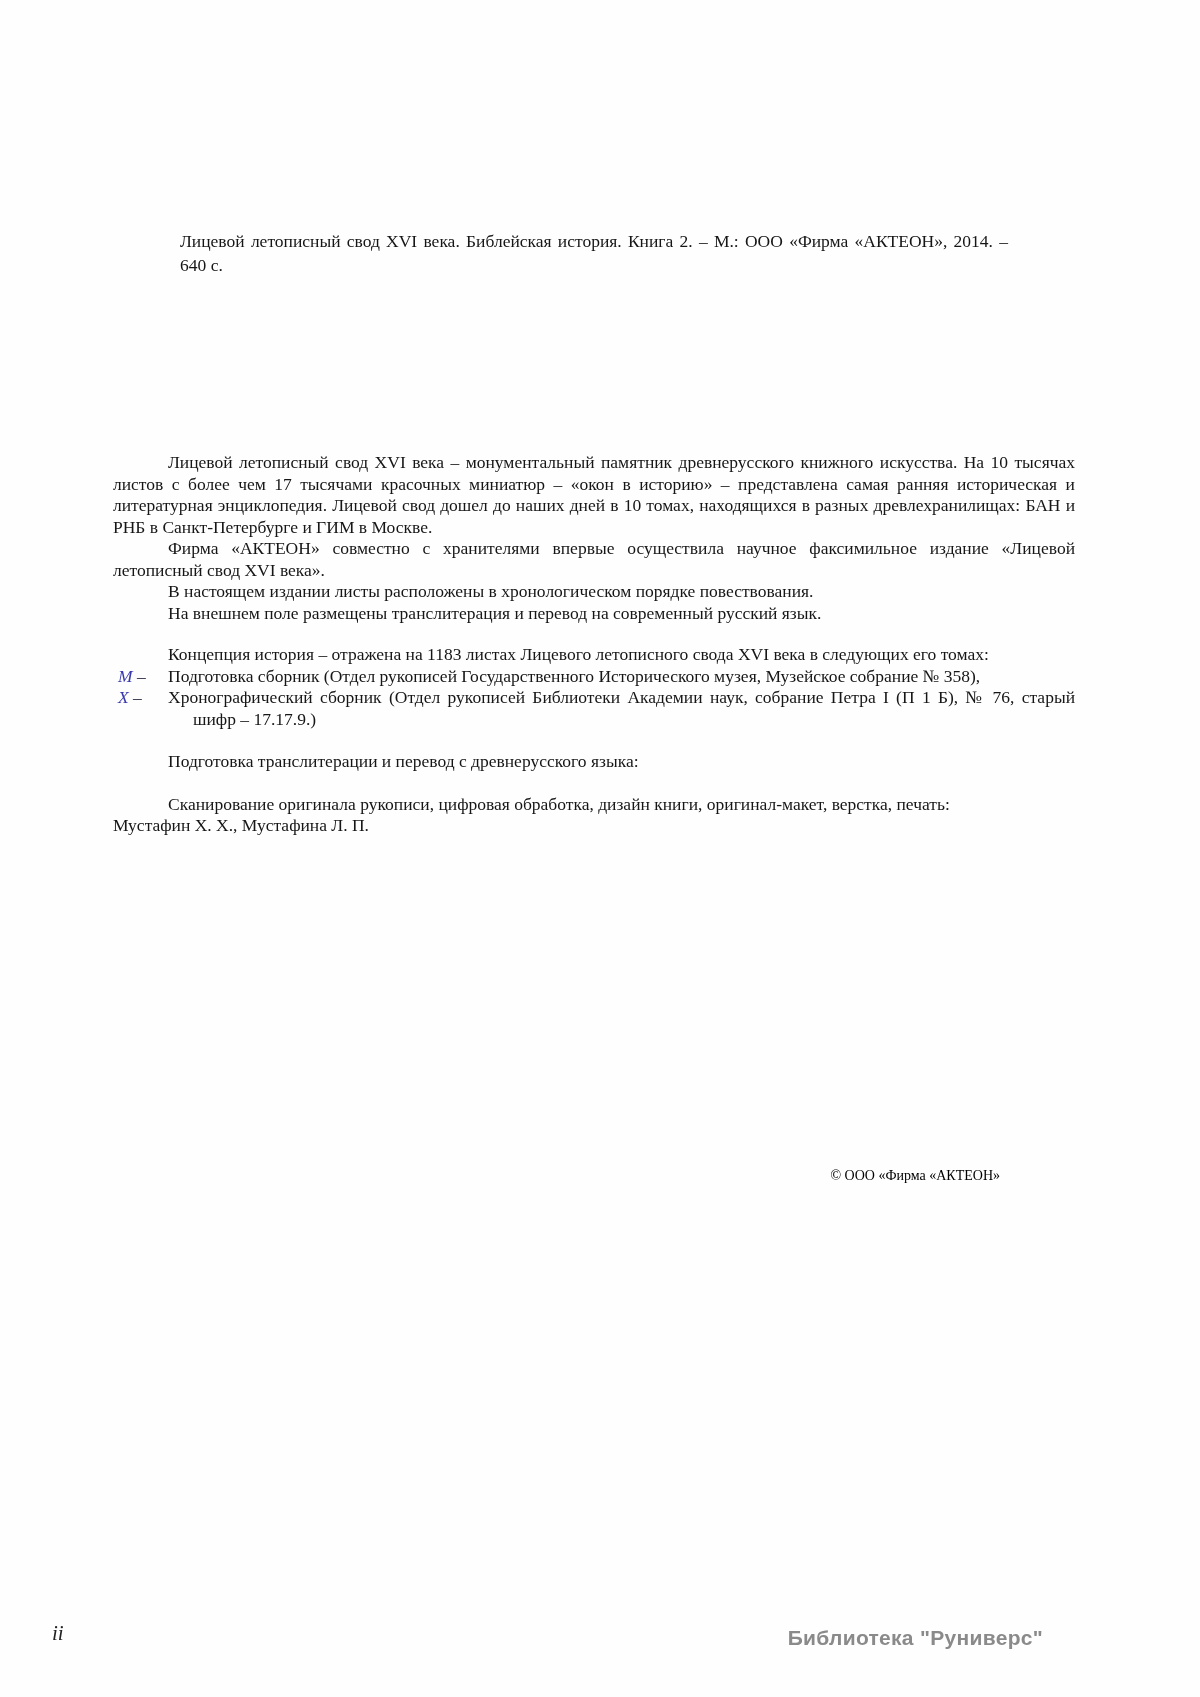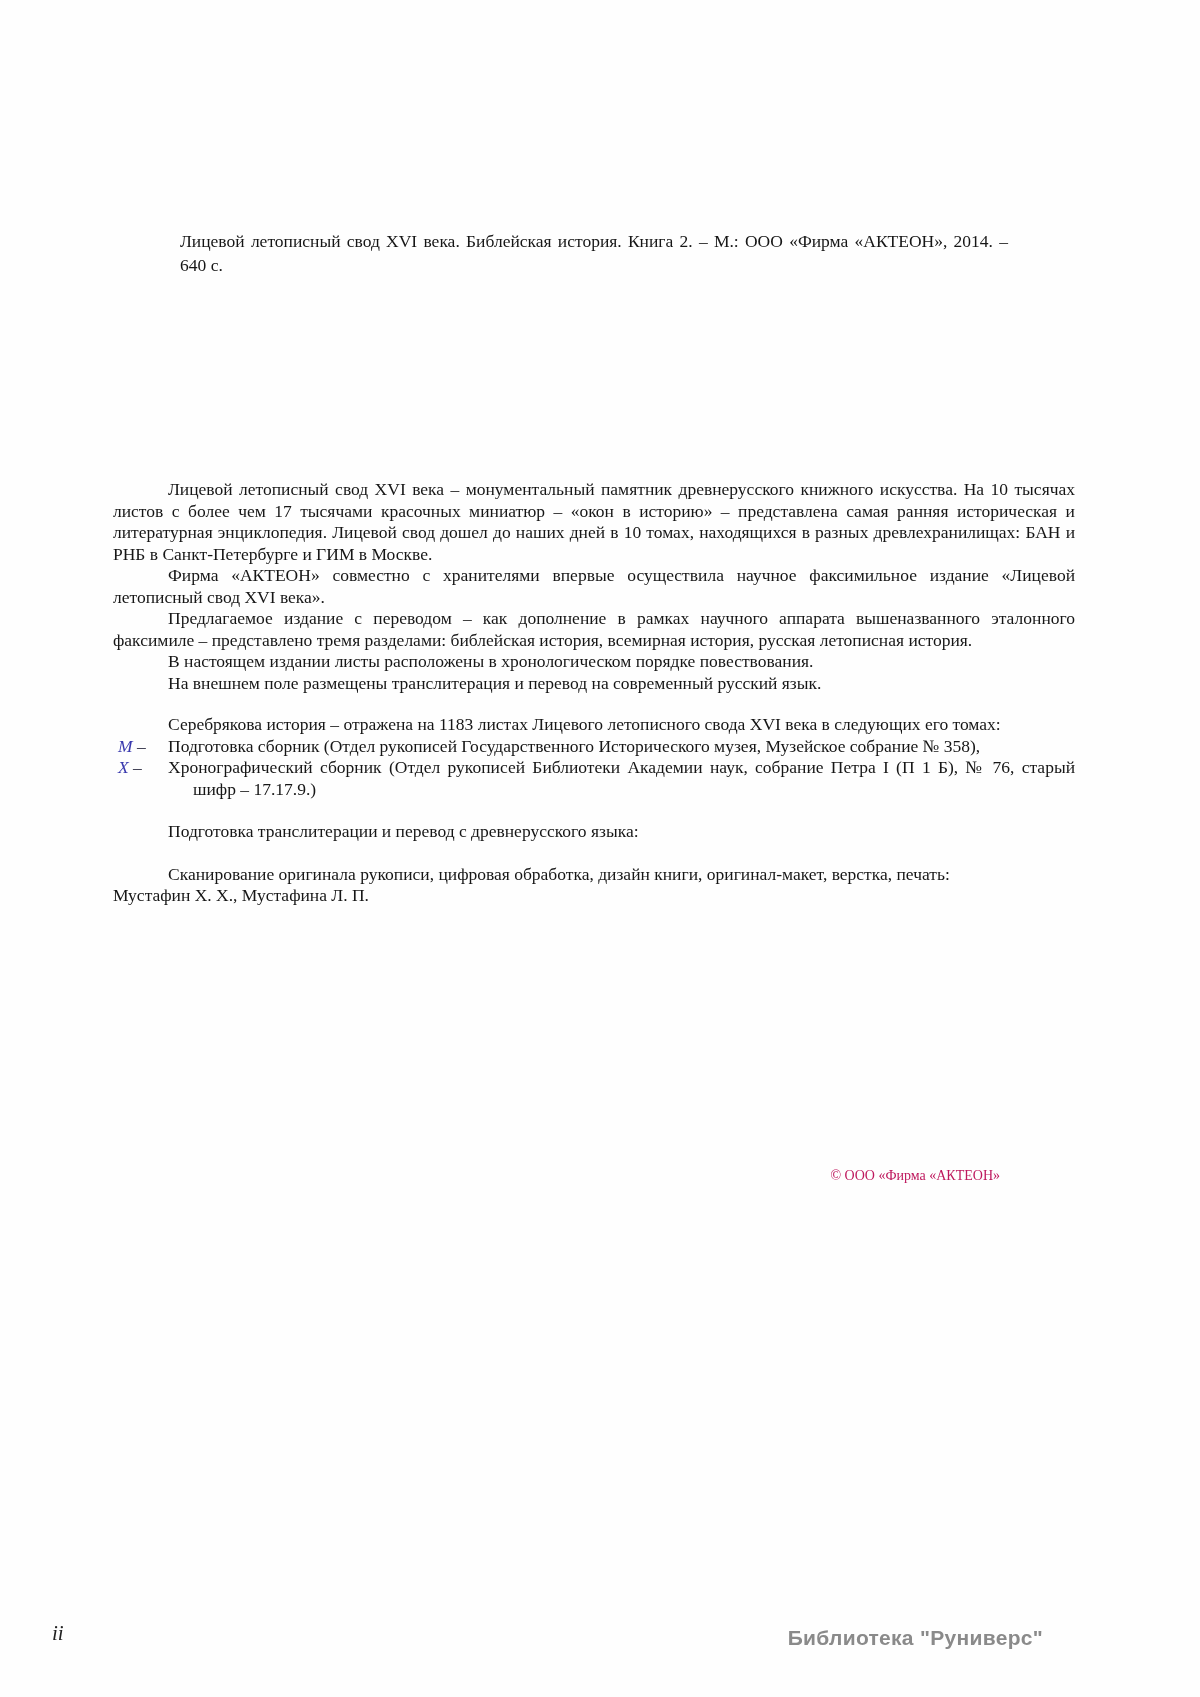--- a/index.html
+++ b/index.html
@@ -26,21 +26,21 @@
     font-size: 17.5px;
     line-height: 24px;
     text-align: justify;
   }
   .b { font-weight: normal; }
 
   
   .main {
     position: absolute;
     left: 113px;
-    top: 479px;
+    top: 452px;
     width: 962px;
     font-size: 17.5px;
     line-height: 21.5px;
   }
   .para {
     text-align: justify;
     text-indent: 55px;
   }
   .line { text-align: left; text-indent: 55px; }
 
@@ -67,21 +67,21 @@
   .credit-first { text-indent: 55px; }
   .credit-cont { text-indent: 0; }
 
   
   .copyright {
     position: absolute;
     top: 1168px;
     right: 200px;
     font-size: 14px;
     line-height: 16px;
-    color: #be185d;
+    color: #000000;
   }
 
   
   .page-number {
     position: absolute;
     left: 52px;
     top: 1621px;
     font-size: 21px;
     font-style: italic;
     color: #222;
@@ -103,27 +103,26 @@
 <div class="page">
 
   <p class="biblio"><span class="b">Лицевой летописный свод XVI века. Библейская история. Книга 2.</span><span> – М.: ООО «Фирма «АКТЕОН», 2014. – 640 с.</span></p>
 
   <div class="main">
 
     <p class="para"><span class="b">Лицевой летописный свод XVI века</span><span> – монументальный памятник древнерусского книжного искусства. На 10 тысячах листов с более чем 17 тысячами красочных миниатюр – «окон в историю» – представлена самая ранняя историческая и литературная энциклопедия. Лицевой свод дошел до наших дней в 10 томах, находящихся в разных древлехранилищах: БАН и РНБ в Санкт-Петербурге и ГИМ в Москве.</span></p>
 
     <p class="para">Фирма «АКТЕОН» совместно с хранителями впервые осуществила научное факсимильное издание «Лицевой летописный свод XVI века».</p>
 
-    <p class="para">Предлагаемое издание с переводом – как дополнение в рамках научного аппарата вышеназванного эталонного факсимиле – представлено тремя разделами: библейская история, всемирная история, русская летописная история.</p>
 
     <p class="line">В настоящем издании листы расположены в хронологическом порядке повествования.</p>
 
     <p class="line">На внешнем поле размещены транслитерация и перевод на современный русский язык.</p>
 
-    <p class="para biblical-lead"><span class="b">Серебрякова история</span><span> – отражена на 1183 листах Лицевого летописного свода XVI века в следующих его томах:</span></p>
+    <p class="para biblical-lead"><span class="b">Концепция история</span><span> – отражена на 1183 листах Лицевого летописного свода XVI века в следующих его томах:</span></p>
 
     <div class="vol-item">
       <span class="vol-label"><span class="vol-letter">М</span><span class="vol-dash"> –</span></span><span>Подготовка сборник </span><span class="it">(Отдел рукописей Государственного Исторического музея, Музейское собрание № 358),</span>
     </div>
 
     <div class="vol-item">
       <span class="vol-label"><span class="vol-letter">Х</span><span class="vol-dash"> –</span></span><span>Хронографический сборник </span><span class="it">(Отдел рукописей Библиотеки Академии наук, собрание Петра I (П 1 Б), № 76, старый шифр – 17.17.9.)</span>
     </div>
 
 

